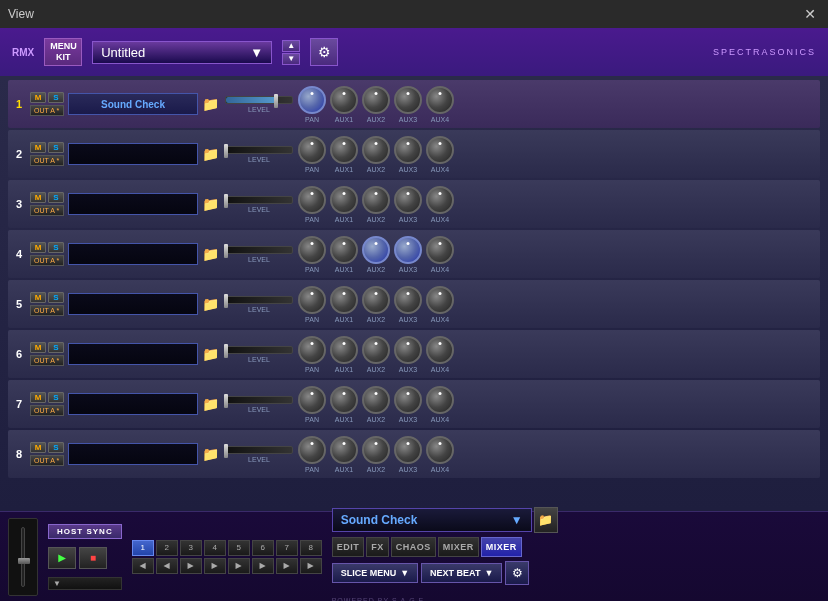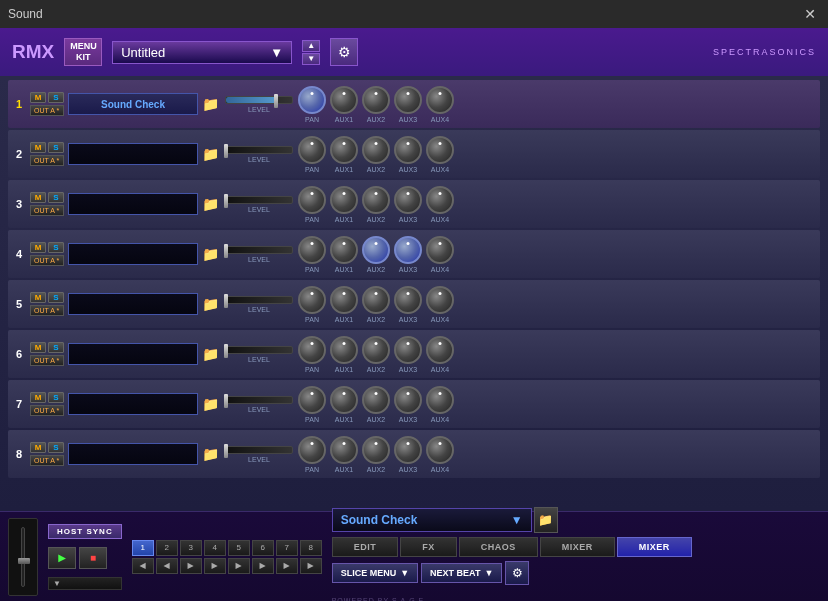--- a/index.html
+++ b/index.html
@@ -57,21 +57,21 @@
       gap: 2px;
     }
     .logo-stylus {
       color: white;
       font-size: 22px;
       font-weight: bold;
       font-style: italic;
     }
     .logo-rmx {
       color: #cc99ff;
-      font-size: 19px;
+      font-size: 10px;
       font-weight: bold;
     }
     .multi-kit-btn {
       background: linear-gradient(180deg, #7a3a9e 0%, #5a2a7e 100%);
       border: 1px solid #9a5abf;
       color: white;
       font-size: 9px;
       font-weight: bold;
       padding: 2px 5px;
       text-align: center;
@@ -443,21 +443,21 @@
       align-items: center;
       justify-content: center;
       cursor: pointer;
     }
     .bottom-tab {
       background: linear-gradient(180deg, #333 0%, #1a1a1a 100%);
       border: 1px solid #444;
       color: #aaa;
       font-size: 9px;
       font-weight: bold;
-      padding: 4px 21px;
+      padding: 4px 4px;
       cursor: pointer;
       letter-spacing: 0.5px;
     }
     .bottom-tab.active {
       background: linear-gradient(180deg, #4444aa 0%, #2222aa 100%);
       border-color: #6666cc;
       color: white;
     }
 
     .slice-menu-btn {
@@ -532,21 +532,21 @@
 
     .bottom-footer {
       text-align: right;
       padding-right: 4px;
     }
   </style>
 </head>
 <body>
 
 <div class="title-bar">
-  <span class="title-bar-text">Sound</span>
+  <span class="title-bar-text">View</span>
   <span class="title-bar-close">✕</span>
 </div>
 
 <div class="main-container">
 
   <div class="header">
     <div class="logo-area">
       <span class="logo-rmx">RMX</span>
     </div>
     <div class="multi-kit-btn">

